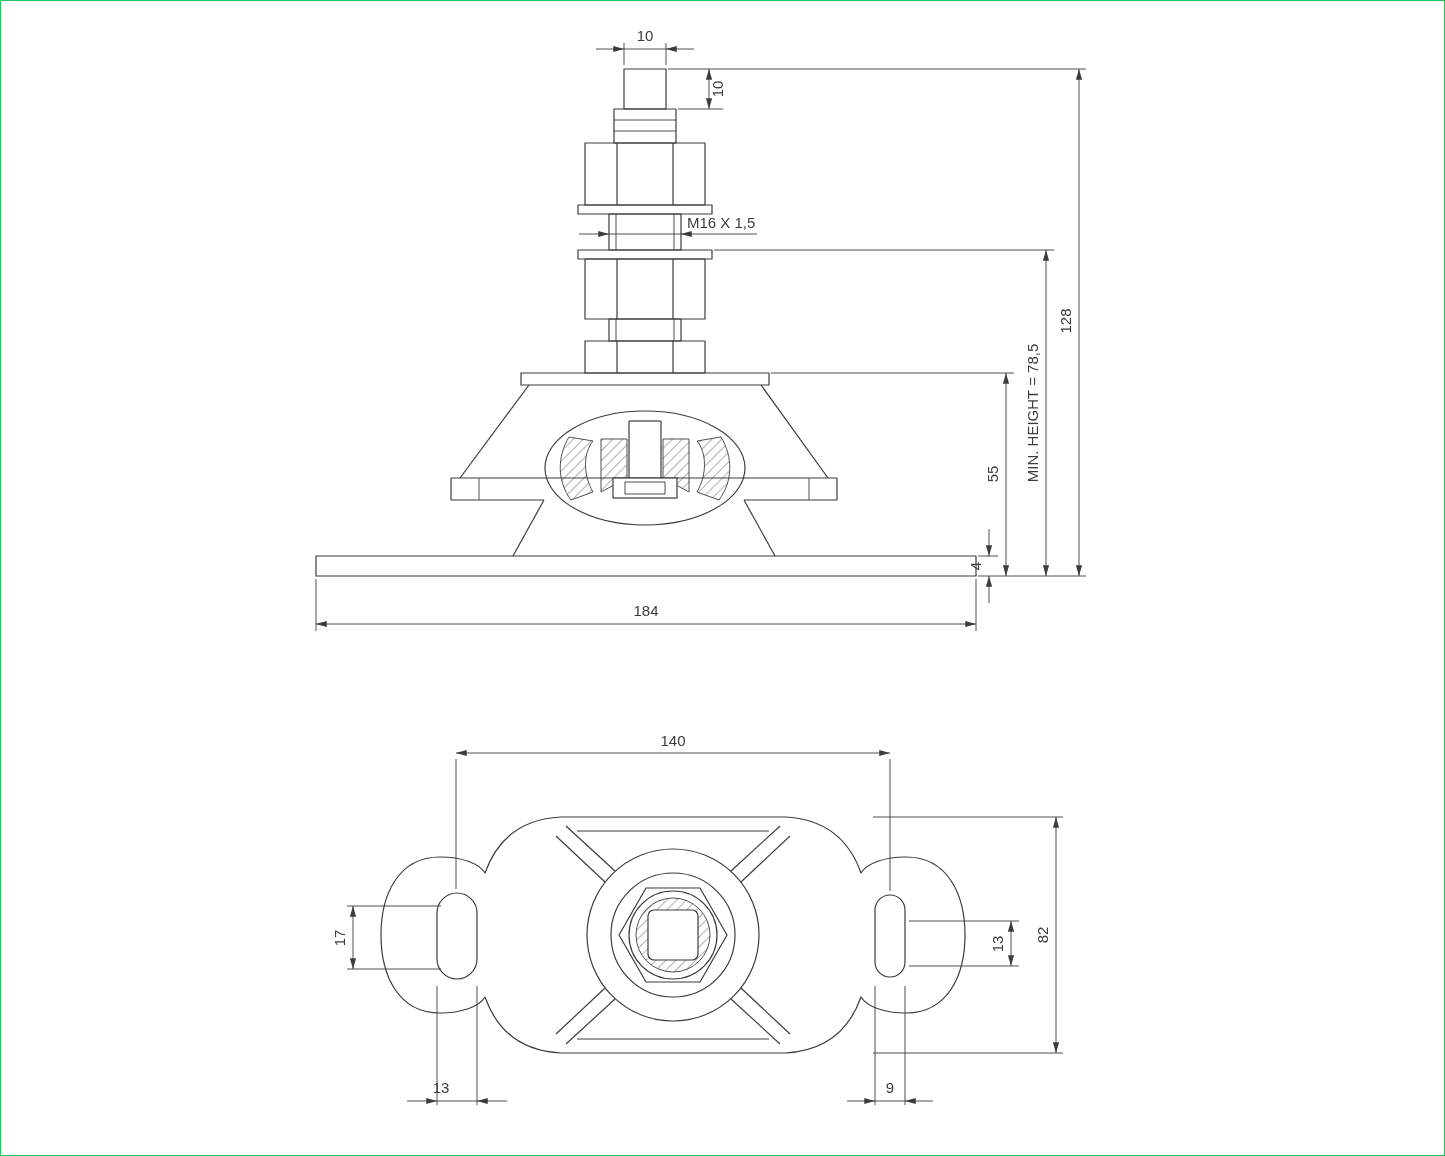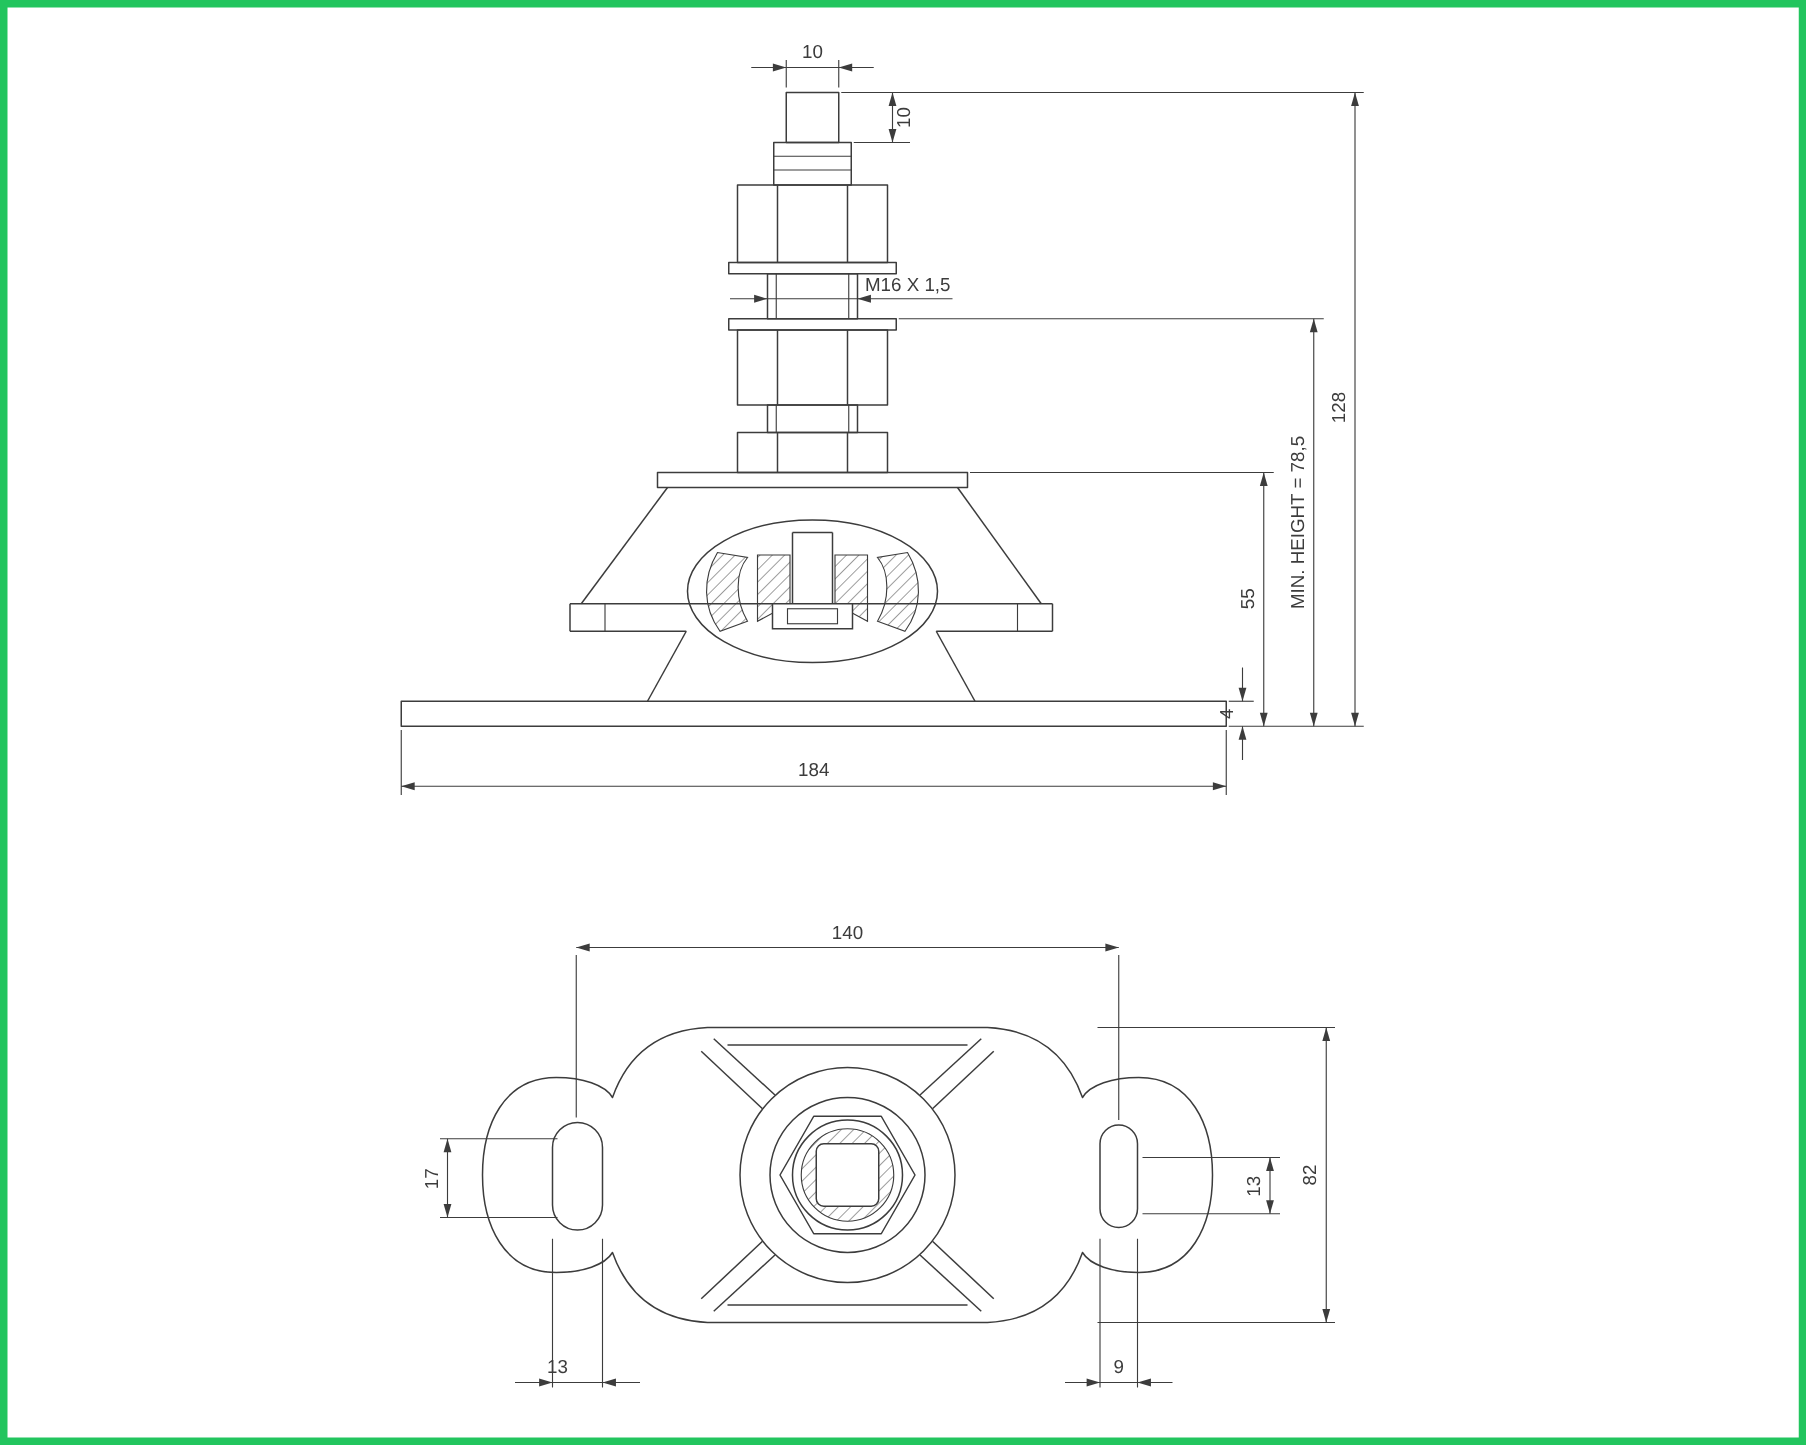--- a/index.html
+++ b/index.html
@@ -1,18 +1,18 @@
 <!DOCTYPE html>
 <html style="--line: #3c3c3c;"><head>
 <meta charset="utf-8">
 <style>
   html,body{margin:0;padding:0;background:#fff;}
   .canvas{
     width:1445px;height:1156px;position:relative;background:#fff;
-    border:6px solid #22c55e;box-sizing:border-box;
+    border:1px solid #22c55e;box-sizing:border-box;
     font-family:"Liberation Sans", sans-serif;
   }
   svg{display:block;}
   .draw{stroke:var(--line,#3c3c3c);stroke-width:1.2;fill:none;stroke-linecap:butt;stroke-linejoin:round;}
   .thin{stroke:var(--line,#3c3c3c);stroke-width:0.9;fill:none;}
   .dimline{stroke:var(--line,#3c3c3c);stroke-width:0.9;fill:none;}
   .hatch{fill:url(#hatchPattern);stroke:var(--line,#3c3c3c);stroke-width:0.9;}
   .whitefill{fill:#ffffff;stroke:var(--line,#3c3c3c);stroke-width:1.2;}
   text.dim{font-family:"Liberation Sans", sans-serif;font-size:15px;fill:var(--line,#3c3c3c);stroke:none;}
 </style>

